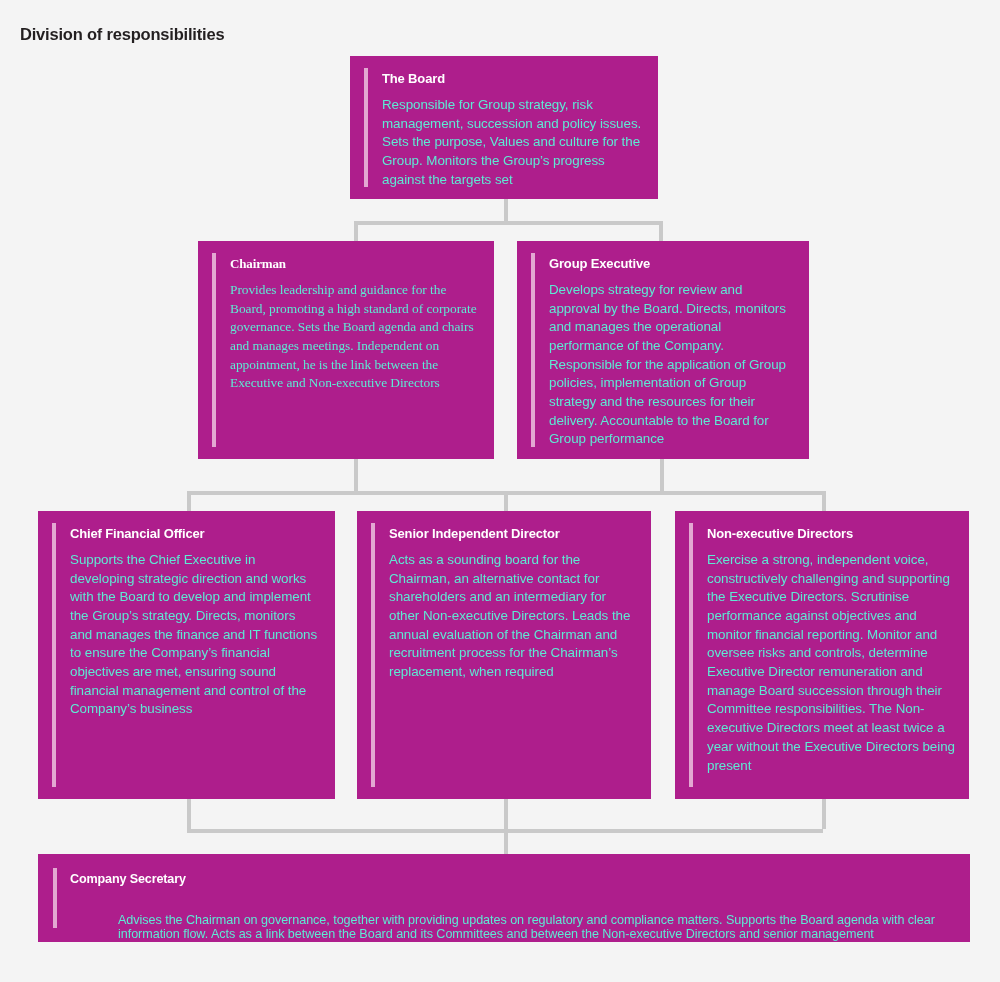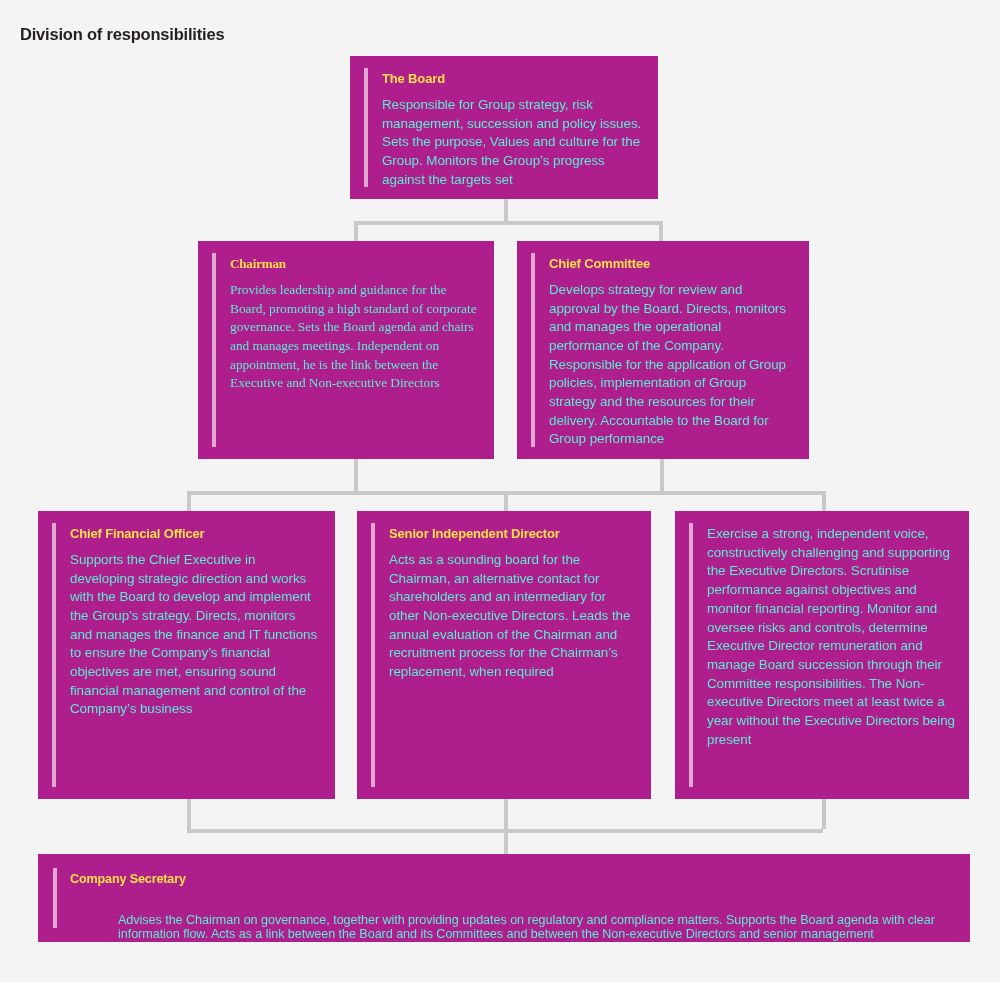--- a/index.html
+++ b/index.html
@@ -53,21 +53,21 @@
   }
   .box .content {
     position: absolute;
     left: 28px;
     right: 10px;
     top: 10px;
   }
   .box .role-title {
     font-size: 13px;
     font-weight: 700;
-    color: #fde047;
+    color: #ffffff;
     letter-spacing: -0.15px;
     line-height: 1.45;
     margin-bottom: 3px;
   }
   .box .role-desc {
     font-size: 13.4px;
     font-weight: 400;
     color: #5eead4;
     line-height: 18.7px;
     letter-spacing: -0.05px;
@@ -123,21 +123,21 @@
     <div class="accent"></div>
     <div class="content">
       <div class="role-title">Chairman</div>
       <div class="role-desc">Provides leadership and guidance for the Board, promoting a high standard of corporate governance. Sets the Board agenda and chairs and manages meetings. Independent on appointment, he is the link between the Executive and Non-executive Directors</div>
     </div>
   </div>
 
   <div class="box" id="box-chief-exec">
     <div class="accent"></div>
     <div class="content">
-      <div class="role-title">Chief Committee</div>
+      <div class="role-title">Group Executive</div>
       <div class="role-desc">Develops strategy for review and approval by the Board. Directs, monitors and manages the operational performance of the Company. Responsible for the application of Group policies, implementation of Group strategy and the resources for their delivery. Accountable to the Board for Group performance</div>
     </div>
   </div>
 
   <div class="box" id="box-cfo">
     <div class="accent"></div>
     <div class="content">
       <div class="role-title">Chief Financial Officer</div>
       <div class="role-desc">Supports the Chief Executive in developing strategic direction and works with the Board to develop and implement the Group’s strategy. Directs, monitors and manages the finance and IT functions to ensure the Company’s financial objectives are met, ensuring sound financial management and control of the Company’s business</div>
     </div>
@@ -147,20 +147,21 @@
     <div class="accent"></div>
     <div class="content">
       <div class="role-title">Senior Independent Director</div>
       <div class="role-desc">Acts as a sounding board for the Chairman, an alternative contact for shareholders and an intermediary for other Non-executive Directors. Leads the annual evaluation of the Chairman and recruitment process for the Chairman’s replacement, when required</div>
     </div>
   </div>
 
   <div class="box" id="box-ned">
     <div class="accent"></div>
     <div class="content">
+      <div class="role-title">Non-executive Directors</div>
       <div class="role-desc">Exercise a strong, independent voice, constructively challenging and supporting the Executive Directors. Scrutinise performance against objectives and monitor financial reporting. Monitor and oversee risks and controls, determine Executive Director remuneration and manage Board succession through their Committee responsibilities. The Non-executive Directors meet at least twice a year without the Executive Directors being present</div>
     </div>
   </div>
 
   <div class="box" id="box-company-sec">
     <div class="accent"></div>
     <div class="content">
       <div class="role-title">Company Secretary</div>
       <div class="role-desc">Advises the Chairman on governance, together with providing updates on regulatory and compliance matters. Supports the Board agenda with clear information flow. Acts as a link between the Board and its Committees and between the Non-executive Directors and senior management</div>
     </div>

